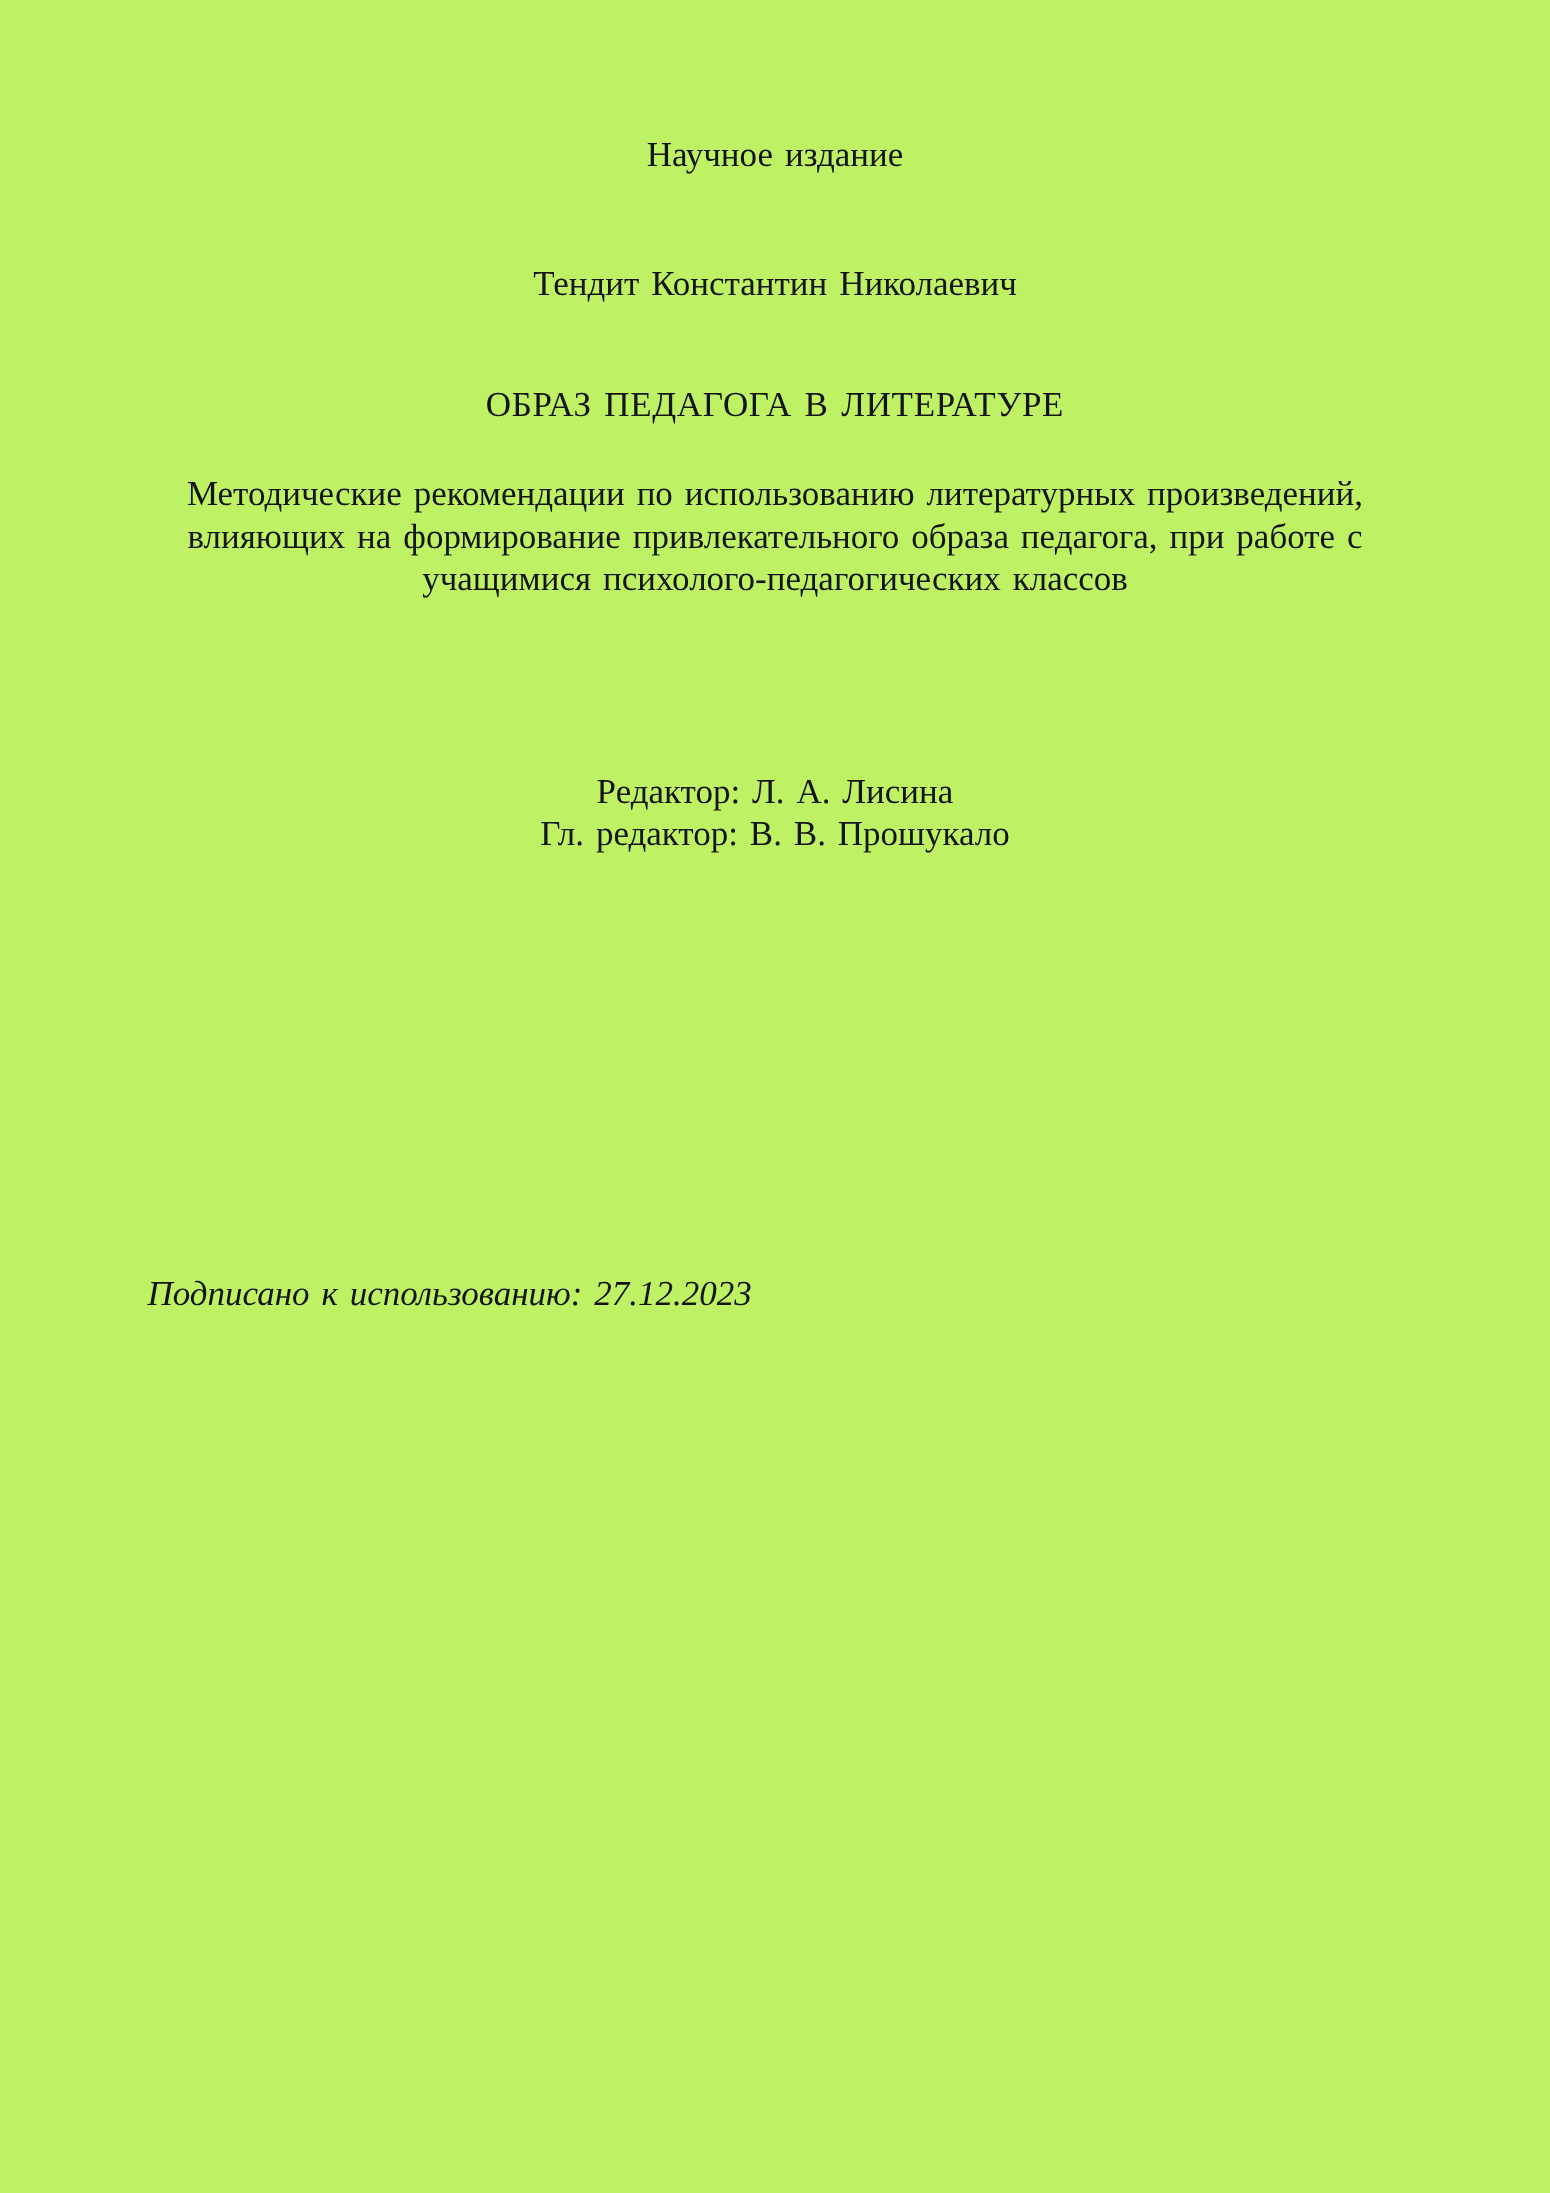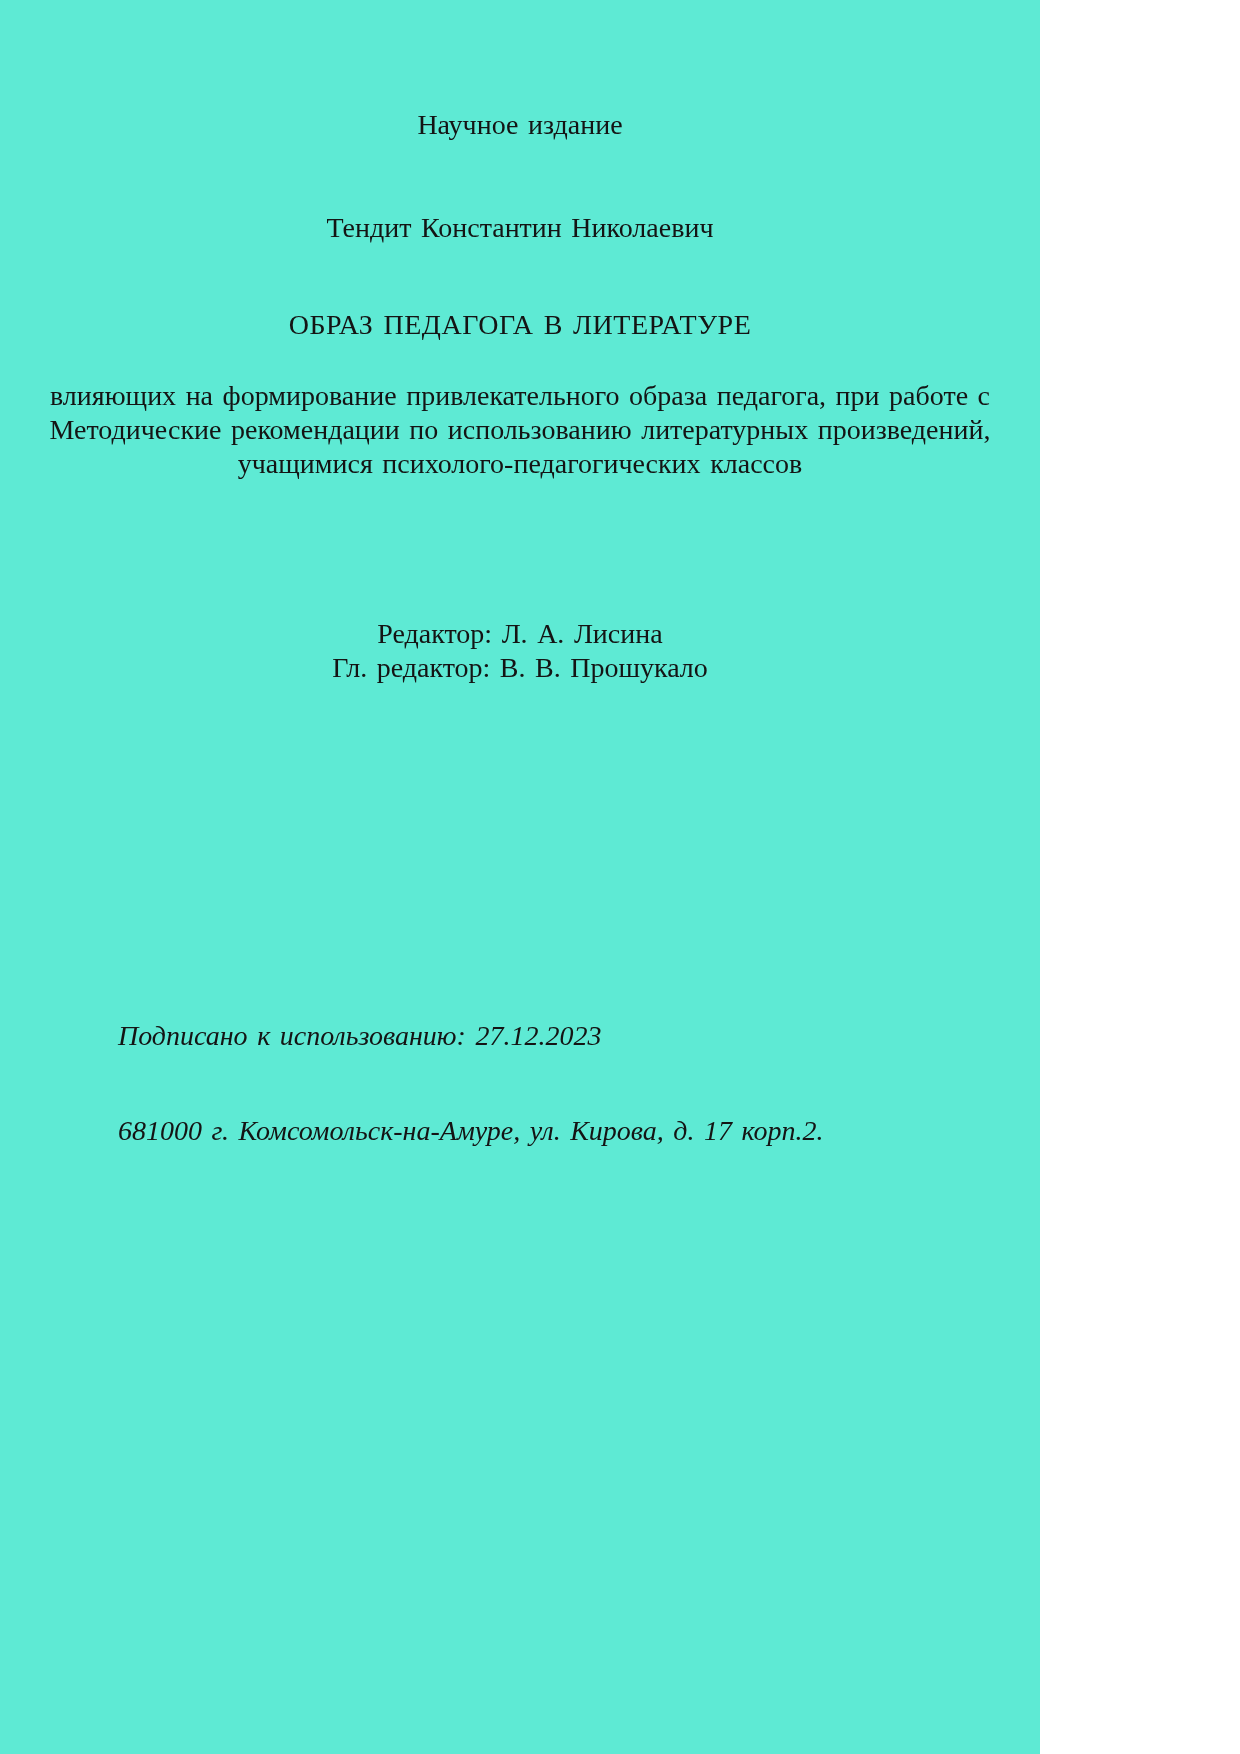--- a/index.html
+++ b/index.html
@@ -2,23 +2,23 @@
 <html lang="ru"><head>
 <meta charset="utf-8">
 <style>
   html, body {
     margin: 0;
     padding: 0;
     background: #ffffff;
   }
   .page {
     position: relative;
-    width: 1040px;
+    width: 1240px;
     height: 1754px;
-    background: #5eead4;
+    background: #bef264;
     font-family: "Liberation Serif", "DejaVu Serif", serif;
     font-size: 28px;
     line-height: 34px;
     color: #141414;
     overflow: hidden;
   }
   .abs {
     position: absolute;
     left: 0;
     width: 100%;
@@ -55,31 +55,30 @@
 
   <div class="abs centered" style="top:211px">
     <span class="ln">Тендит Константин Николаевич</span>
   </div>
 
   <div class="abs centered" style="top:308px">
     <span class="ln caps">ОБРАЗ ПЕДАГОГА В ЛИТЕРАТУРЕ</span>
   </div>
 
   <div class="abs centered" style="top:379px">
+    <span class="ln">Методические рекомендации по использованию литературных произведений,</span>
     <span class="ln">влияющих на формирование привлекательного образа педагога, при работе с</span>
-    <span class="ln">Методические рекомендации по использованию литературных произведений,</span>
     <span class="ln">учащимися психолого-педагогических классов</span>
   </div>
 
   <div class="abs centered" style="top:617px">
     <span class="ln">Редактор: Л. А. Лисина</span>
     <span class="ln">Гл. редактор: В. В. Прошукало</span>
   </div>
 
   <div class="left-block" style="top:1019px">
     <span class="ln">Подписано к использованию: 27.12.2023</span>
   </div>
 
   <div class="left-block" style="top:1114px">
-    <span class="ln">681000 г. Комсомольск-на-Амуре, ул. Кирова, д. 17 корп.2.</span>
   </div>
 
 </div>
 
 </body></html>

